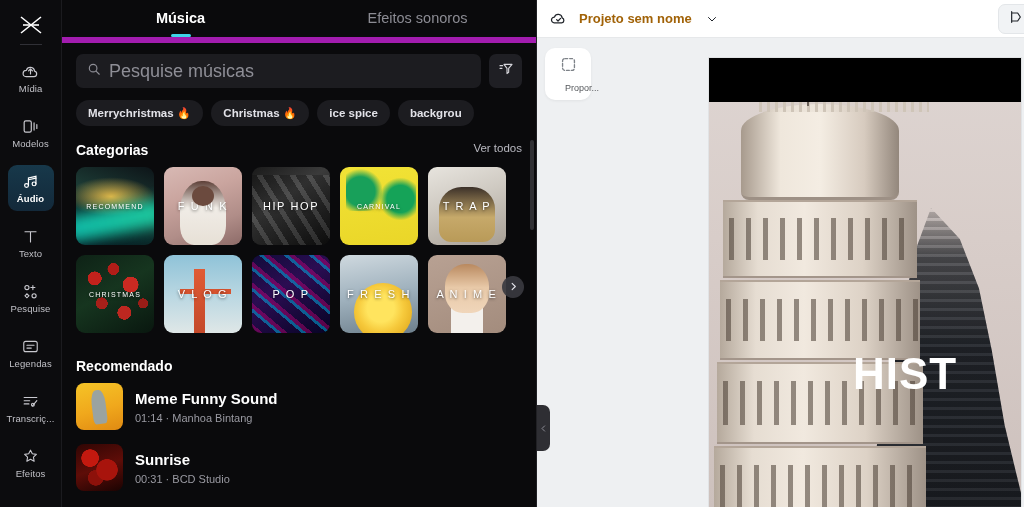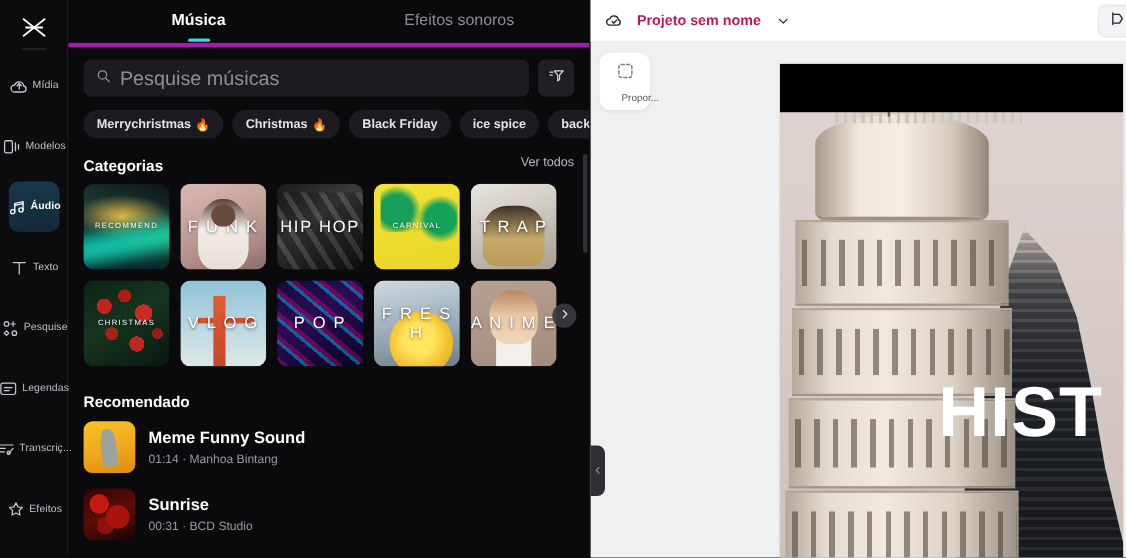--- a/index.html
+++ b/index.html
@@ -21,21 +21,21 @@
     flex: 0 0 62px;
     padding-top: 8px;
     position: relative;
     z-index: 5;
   }
   .logo { width: 40px; height: 34px; display:flex; align-items:center; justify-content:center; margin-bottom:2px;}
   .logo svg { display:block; }
   .logo-divider { width: 22px; height: 1px; background: #303036; margin-bottom: 10px; }
   .rail-item {
     width: 46px; height: 46px;
-    display: flex; align-items: center; justify-content: center;
+    display: flex; flex-direction: column; align-items: center; justify-content: center;
     border-radius: 9px;
     margin-bottom: 9px;
     cursor: pointer;
     color: #c9c9cf;
     gap: 3px;
   }
   .rail-item .ri-ico { height: 19px; display:flex; align-items:center; justify-content:center;}
   .rail-item .ri-lbl {
     font-size: 9.5px; line-height: 10px; letter-spacing: 0.1px;
     color: #c0c0c6; white-space: nowrap;
@@ -50,21 +50,21 @@
   .panel {
     width: 475px; flex: 0 0 475px;
     height: 507px;
     background: #0a0a0c;
     position: relative;
     overflow: hidden;
     border-right: 1px solid #202024;
   }
   .tabs {
     height: 43px; display: flex; align-items: center;
-    border-bottom: 4px solid #a21caf;
+    border-bottom: 6px solid #a21caf;
     position: relative;
   }
   .tab {
     flex: 1; text-align: center; font-size: 14.5px; cursor: pointer;
     color: #8c8c94; position: relative; height: 43px; line-height: 43px;
   }
   .tab.active { color: #ffffff; font-weight: bold; }
   .tab.active .underline {
     position: absolute; left: 50%; transform: translateX(-50%);
     bottom: 3px; width: 20px; height: 3px; border-radius: 2px;
@@ -104,21 +104,21 @@
   .sec-more { font-size: 11.5px; color: #b9b9c1; cursor: pointer; }
 
   .catgrid { padding: 9px 0 0 14px; position: relative; }
   .catrow { display:flex; gap: 10px; margin-bottom: 10px; }
   .catcard {
     width: 78px; height: 78px; border-radius: 9px;
     position: relative; overflow: hidden; cursor: pointer; flex: 0 0 78px;
   }
   .catcard .cat-lbl {
     position: absolute; left: 0; right: 0; top: 50%; transform: translateY(-50%);
-    text-align: center; color: #fff; font-size: 15px; letter-spacing: 1.6px;
+    text-align: center; color: #fff; font-size: 11px; letter-spacing: 1.6px;
     text-shadow: 0 1px 3px rgba(0,0,0,.6); font-weight: 500;
   }
   .catcard .cat-lbl.small { font-size: 7px; letter-spacing: 1.2px; }
   .cat-next {
     position: absolute; right: 12px; top: 118px;
     width: 22px; height: 22px; border-radius: 50%;
     background: rgba(58,58,64,.92);
     display:flex; align-items:center; justify-content:center;
     cursor:pointer; z-index: 4;
   }
@@ -195,21 +195,21 @@
   }
 
   
   .editor { flex: 1; height: 507px; position: relative; background: #eef0f2; }
   .topbar {
     height: 38px; background: #ffffff; display:flex; align-items:center;
     padding: 0 10px; gap: 10px; position: relative;
     border-bottom: 1px solid #e6e8ea;
   }
   .cloud-icon { width: 22px; height: 22px; display:flex; align-items:center; justify-content:center; cursor:pointer;}
-  .proj-name { font-size: 13px; color:#be185d; font-weight: bold; cursor: pointer; }
+  .proj-name { font-size: 13px; color:#a16207; font-weight: bold; cursor: pointer; }
   .caret { margin-left: 4px; cursor:pointer; display:flex; align-items:center;}
   .topbar-right { position:absolute; right: -8px; top: 4px; }
   .export-btn {
     width: 34px; height: 30px; background:#f1f3f5; border-radius: 7px;
     display:flex; align-items:center; justify-content:center; cursor:pointer;
     border: 1px solid #e3e6e9;
   }
 
   .toolstrip { position:absolute; left: 8px; top: 48px; }
   .tool-card {
@@ -253,21 +253,21 @@
   .flag:after { content:""; position:absolute; left:2px; top:1px; width:9px; height:7px; background:#8a4b3e;}
   .temple {
     position:absolute; right: -6px; top: 150px; width: 160px; height: 310px;
     background: linear-gradient(180deg, rgba(40,44,50,.0) 0%, rgba(36,40,46,.75) 16%, #23262c 45%, #1b1e23 100%);
     clip-path: polygon(40% 0%, 58% 10%, 70% 26%, 78% 46%, 86% 70%, 100% 100%, 0% 100%, 10% 62%, 22% 34%, 30% 14%);
   }
   .temple:after { content:""; position:absolute; inset:0;
     background: repeating-linear-gradient(0deg, rgba(255,255,255,.05) 0 3px, rgba(0,0,0,.18) 3px 9px);}
   .hist-text {
     position:absolute; left: 144px; top: 290px;
-    font-size: 64px; font-weight: bold; color:#fff; letter-spacing: 1px;
+    font-size: 44px; font-weight: bold; color:#fff; letter-spacing: 1px;
     font-family: "Liberation Sans", sans-serif; z-index: 5; white-space: nowrap;
     line-height: 52px;
   }
 
   .collapse-handle {
     position: absolute; left: 0px; top: 405px;
     width: 13px; height: 46px;
     background: #2e2e33; border-radius: 0 7px 7px 0;
     display:flex; align-items:center; justify-content:center; cursor:pointer; z-index: 9;
   }
@@ -403,23 +403,20 @@
     </div>
 
     <div class="chiprow">
       <div class="chip">
         <span>Merrychristmas</span>
         <span class="fire">🔥</span>
       </div>
       <div class="chip">
         <span>Christmas</span>
         <span class="fire">🔥</span>
-      </div>
-      <div class="chip">
-        <span>Black Friday</span>
       </div>
       <div class="chip">
         <span>ice spice</span>
       </div>
       <div class="chip">
         <span>backgrou</span>
       </div>
     </div>
 
     <div class="sec-head">

